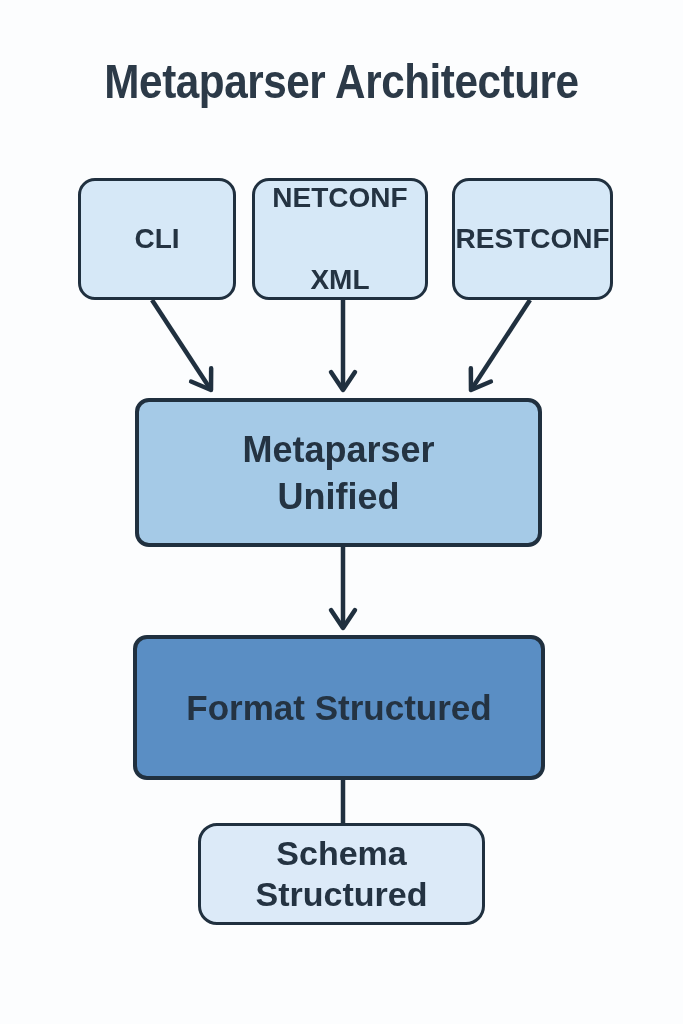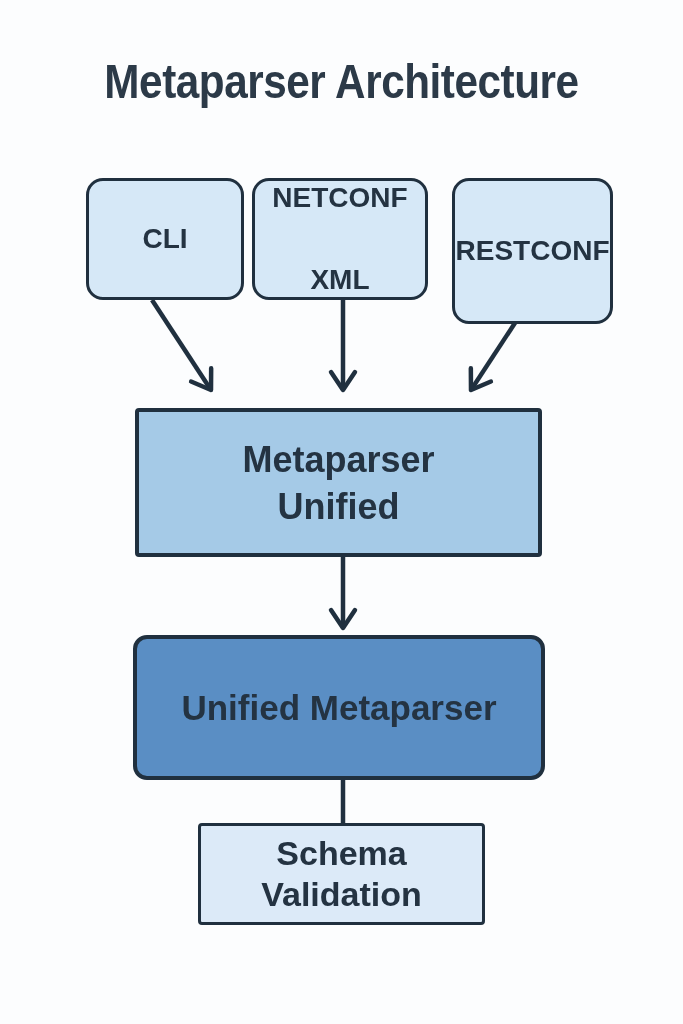--- a/index.html
+++ b/index.html
@@ -51,44 +51,44 @@
     font-weight: 600;
     border: 3.5px solid var(--border);
   }
   .node .line { display: block; }
   .node-input {
     background: var(--input-fill);
     border-radius: 17px;
     font-size: 28px;
     line-height: 38px;
   }
-  .node-cli      { left: 86px;  top: 178px; width: 158px; height: 122px; }
+  .node-cli      { left: 78px;  top: 178px; width: 158px; height: 122px; }
   .node-netconf  { left: 252px; top: 178px; width: 176px; height: 122px; gap: 44px; }
-  .node-restconf { left: 452px; top: 178px; width: 161px; height: 146px; }
+  .node-restconf { left: 452px; top: 178px; width: 161px; height: 122px; }
   .node-engine {
-    left: 135px; top: 408px; width: 407px; height: 149px;
+    left: 135px; top: 398px; width: 407px; height: 149px;
     background: var(--engine-fill);
     border-width: 4px;
-    border-radius: 4px;
+    border-radius: 14px;
     font-size: 36px;
     line-height: 47px;
   }
   .node-unified {
     left: 133px; top: 635px; width: 412px; height: 145px;
     background: var(--unified-fill);
     border-width: 4px;
     border-radius: 14px;
     font-size: 35px;
     line-height: 47px;
   }
   .node-schema {
     left: 198px; top: 823px; width: 287px; height: 102px;
     background: var(--schema-fill);
     border-width: 3px;
-    border-radius: 4px;
+    border-radius: 19px;
     font-size: 34px;
     line-height: 41px;
   }
   svg.edges {
     position: absolute;
     left: 0; top: 0;
     width: 683px; height: 1024px;
     pointer-events: none;
   }
   svg.edges .edge {
@@ -136,21 +136,21 @@
   <div class="node node-input node-restconf">
     <span class="line">RESTCONF</span>
   </div>
 
   <div class="node node-engine">
     <span class="line">Metaparser</span>
     <span class="line">Unified</span>
   </div>
 
   <div class="node node-unified">
-    <span class="line">Unified Metaparser</span>
+    <span class="line">Format Structured</span>
   </div>
 
   <div class="node node-schema">
     <span class="line">Schema</span>
-    <span class="line">Validation</span>
+    <span class="line">Structured</span>
   </div>
 
 </div>
 
 </body></html>

